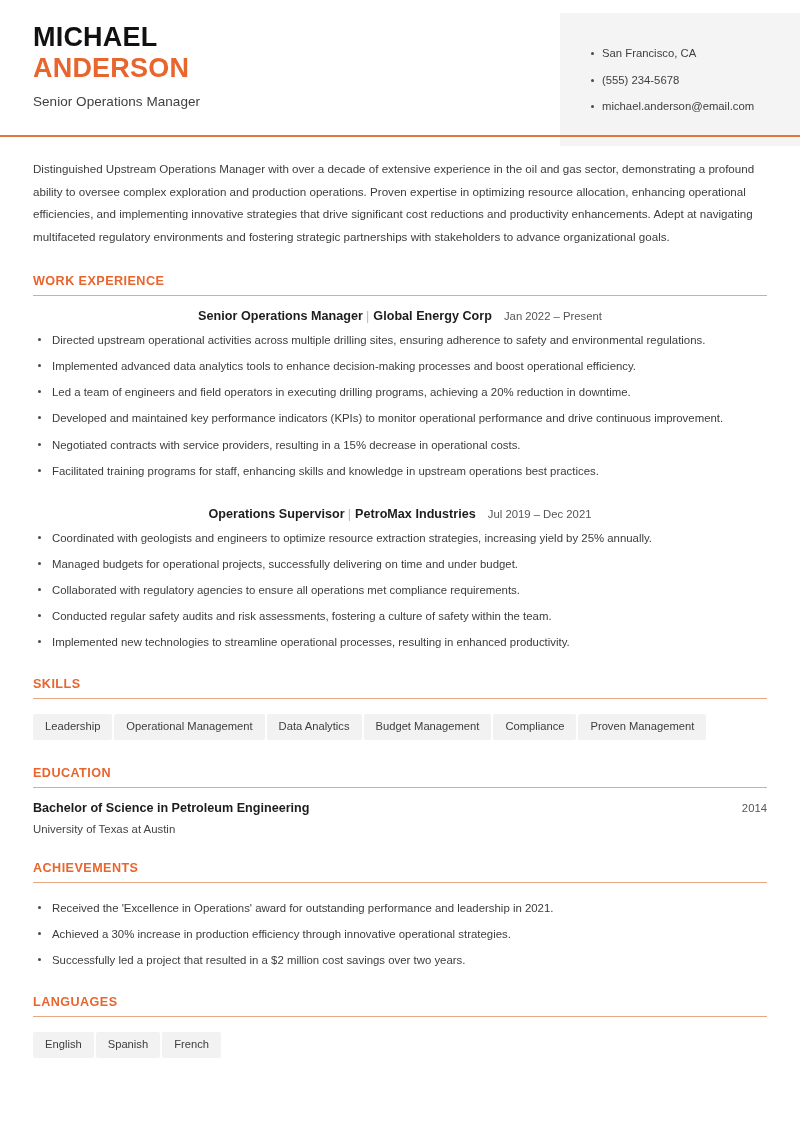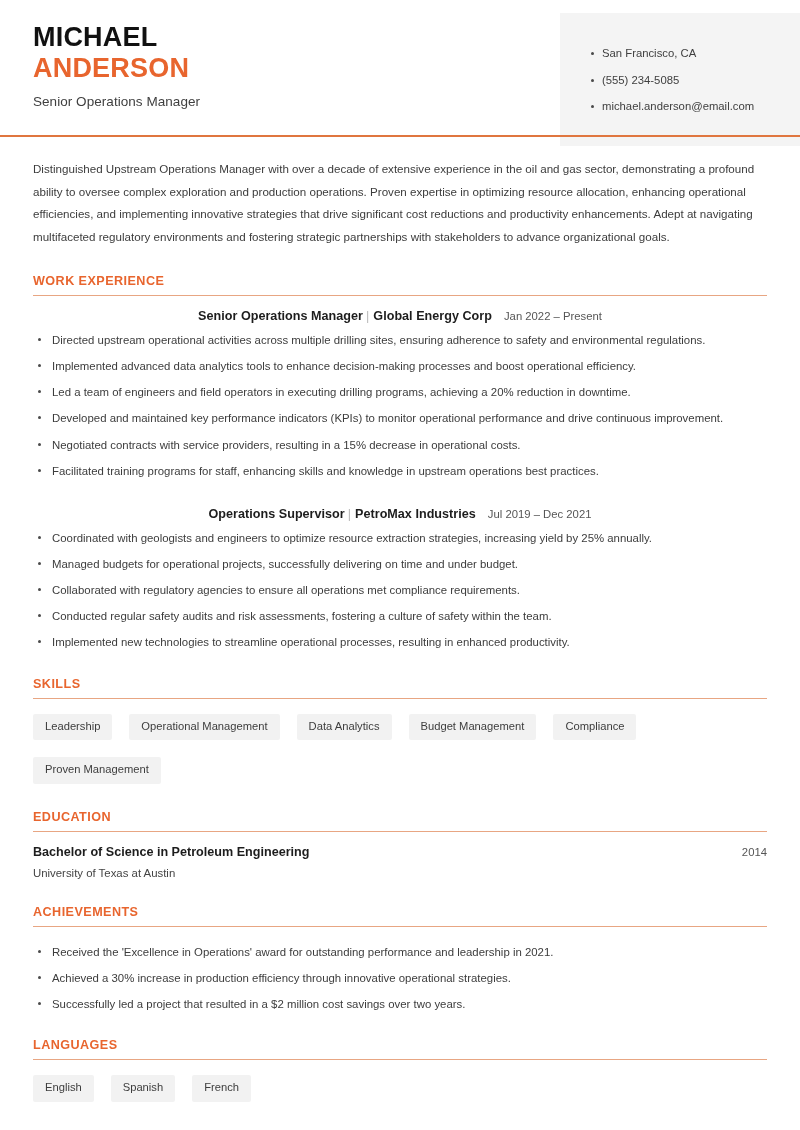--- a/index.html
+++ b/index.html
@@ -184,21 +184,21 @@
     border-radius: 50%;
     background: #4a4a4a;
   }
 
   .entry-gap { height: 22px; }
 
   
   .pill-row {
     display: flex;
     flex-wrap: wrap;
-    gap: 17px;
+    gap: 2px;
     padding-top: 2px;
   }
   .pill {
     background: #f2f2f2;
     border-radius: 2px;
     font-size: 11.2px;
     color: #3d3d3d;
     padding: 6px 12px 7px 12px;
     line-height: 1.2;
     white-space: nowrap;
@@ -237,21 +237,21 @@
   <div class="header">
     <div class="header-left">
       <div class="name-first">MICHAEL</div>
       <div class="name-last">ANDERSON</div>
       <div class="job-title">Senior Operations Manager</div>
     </div>
 
     <div class="contact-box">
       <ul class="contact-list">
         <li class="contact-item">San Francisco, CA</li>
-        <li class="contact-item">(555) 234-5085</li>
+        <li class="contact-item">(555) 234-5678</li>
         <li class="contact-item">michael.anderson@email.com</li>
       </ul>
     </div>
 
     <div class="header-rule"></div>
   </div>
 
   <div class="content">
 
     <div class="summary">Distinguished Upstream Operations Manager with over a decade of extensive experience in the oil and gas sector, demonstrating a profound ability to oversee complex exploration and production operations. Proven expertise in optimizing resource allocation, enhancing operational efficiencies, and implementing innovative strategies that drive significant cost reductions and productivity enhancements. Adept at navigating multifaceted regulatory environments and fostering strategic partnerships with stakeholders to advance organizational goals.</div>

